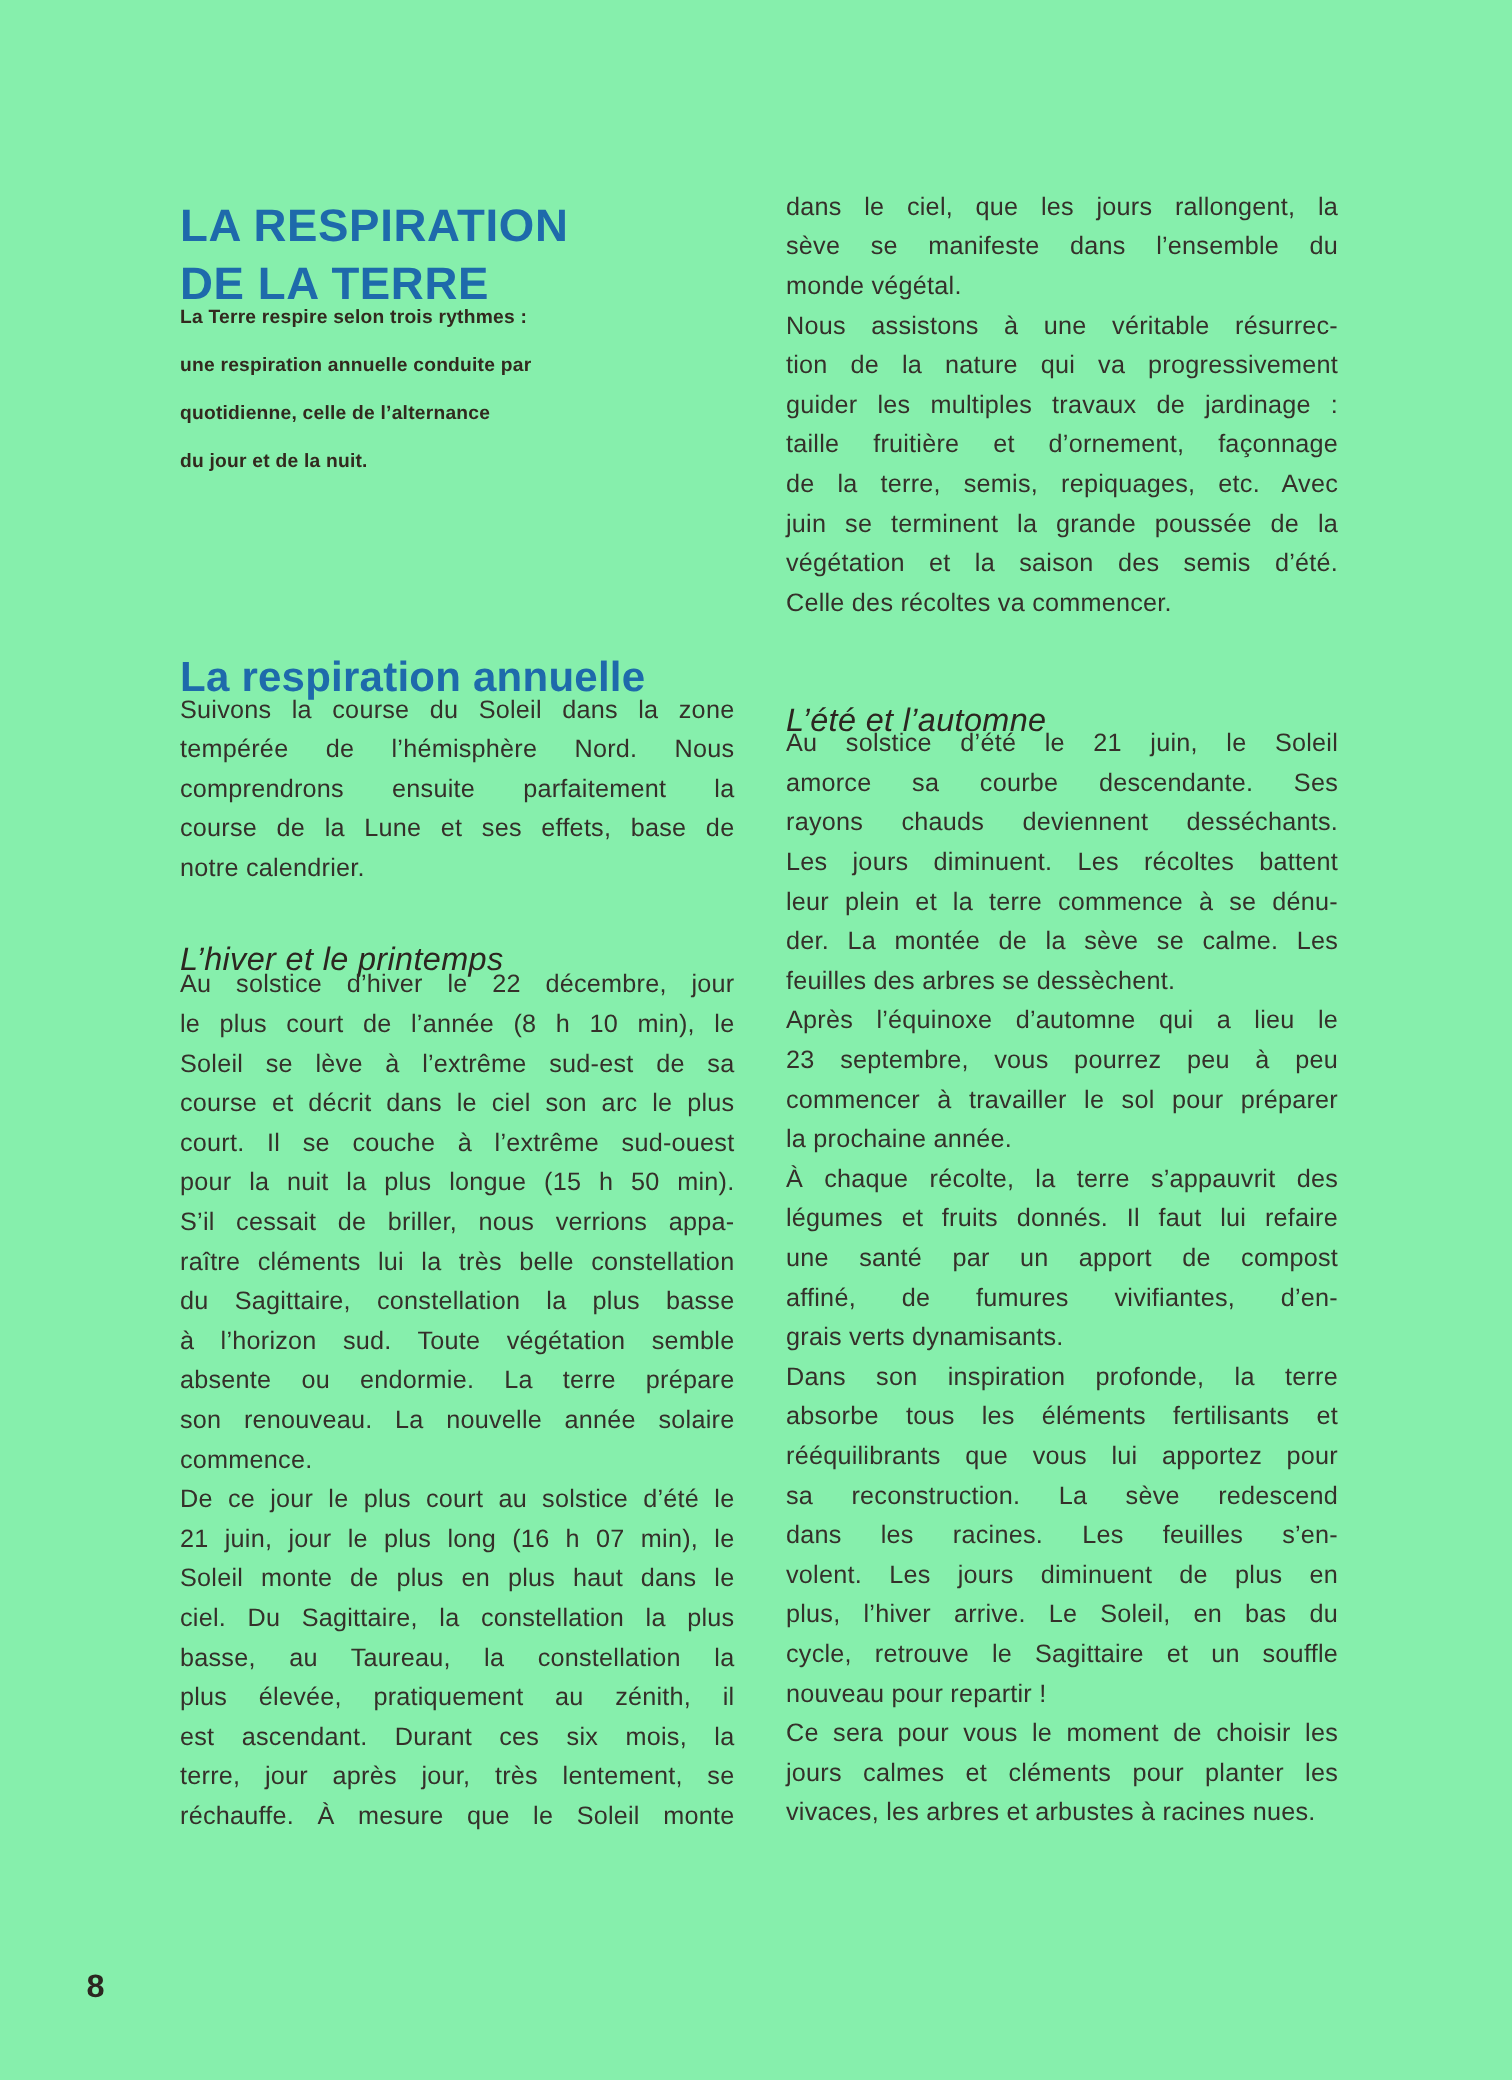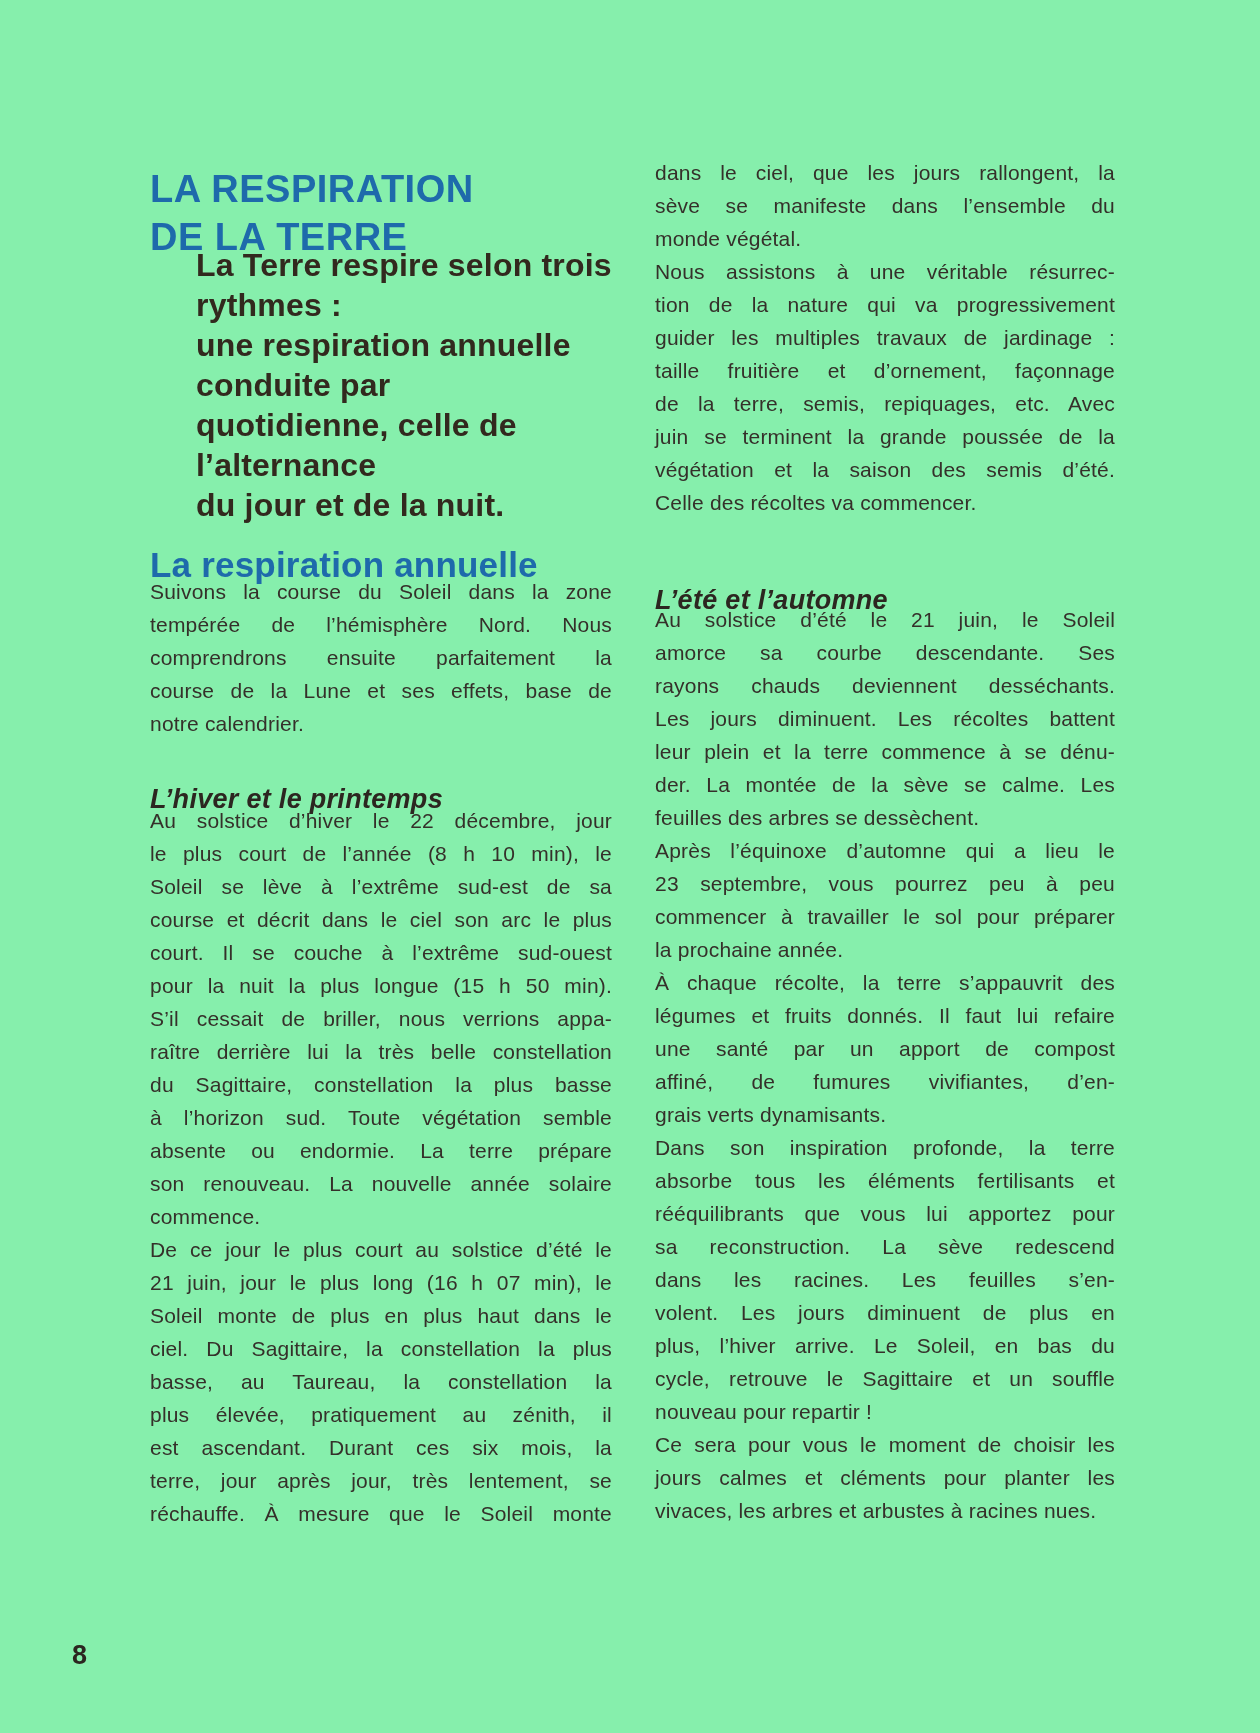--- a/index.html
+++ b/index.html
@@ -15,33 +15,32 @@
   .block { position:absolute; }
 
   .doc-title {
     left:150px; top:140px; width:470px;
     font-size:38px; font-weight:700; line-height:48px;
     letter-spacing:0.5px;
     color:var(--accent-blue, #1e6aab);
   }
   .intro {
     left:150px; top:245px; width:462px;
-    font-size:32px; font-weight:700; line-height:40px;
+    font-size:16px; font-weight:700; line-height:40px;
     letter-spacing:0.2px;
     color:var(--intro-dark, #32291e);
-    margin-left:46px;
   }
   .section-heading {
     left:150px; top:516px;
     font-size:35px; font-weight:700;
     letter-spacing:0.2px;
     color:var(--accent-blue, #1e6aab);
   }
   .subsection-heading {
-    font-size:27px; font-weight:700; font-style:italic;
+    font-size:27px; font-weight:400; font-style:italic;
     letter-spacing:0.3px;
     color:var(--heading-dark, #2c2620);
   }
   .sub-left  { left:150px; top:757px; }
   .sub-right { left:655px; top:558px; }
 
   .body-text {
     font-size:21px; line-height:33px;
     letter-spacing:0.2px;
     color:var(--text-dark, #35302a);
@@ -92,21 +91,21 @@
 
   <div class="block body-text p23-left">
     <div>
         <div class="tline">Au solstice d’hiver le 22 décembre, jour</div>
         <div class="tline">le plus court de l’année (8 h 10 min), le</div>
         <div class="tline">Soleil se lève à l’extrême sud-est de sa</div>
         <div class="tline">course et décrit dans le ciel son arc le plus</div>
         <div class="tline">court. Il se couche à l’extrême sud-ouest</div>
         <div class="tline">pour la nuit la plus longue (15 h 50 min).</div>
         <div class="tline">S’il cessait de briller, nous verrions appa-</div>
-        <div class="tline">raître derrière lui la très belle constellation</div>
+        <div class="tline">raître cléments lui la très belle constellation</div>
         <div class="tline">du Sagittaire, constellation la plus basse</div>
         <div class="tline">à l’horizon sud. Toute végétation semble</div>
         <div class="tline">absente ou endormie. La terre prépare</div>
         <div class="tline">son renouveau. La nouvelle année solaire</div>
         <div class="tline tline-last">commence.</div>
       </div>
     <div>
         <div class="tline">De ce jour le plus court au solstice d’été le</div>
         <div class="tline">21 juin, jour le plus long (16 h 07 min), le</div>
         <div class="tline">Soleil monte de plus en plus haut dans le</div>

